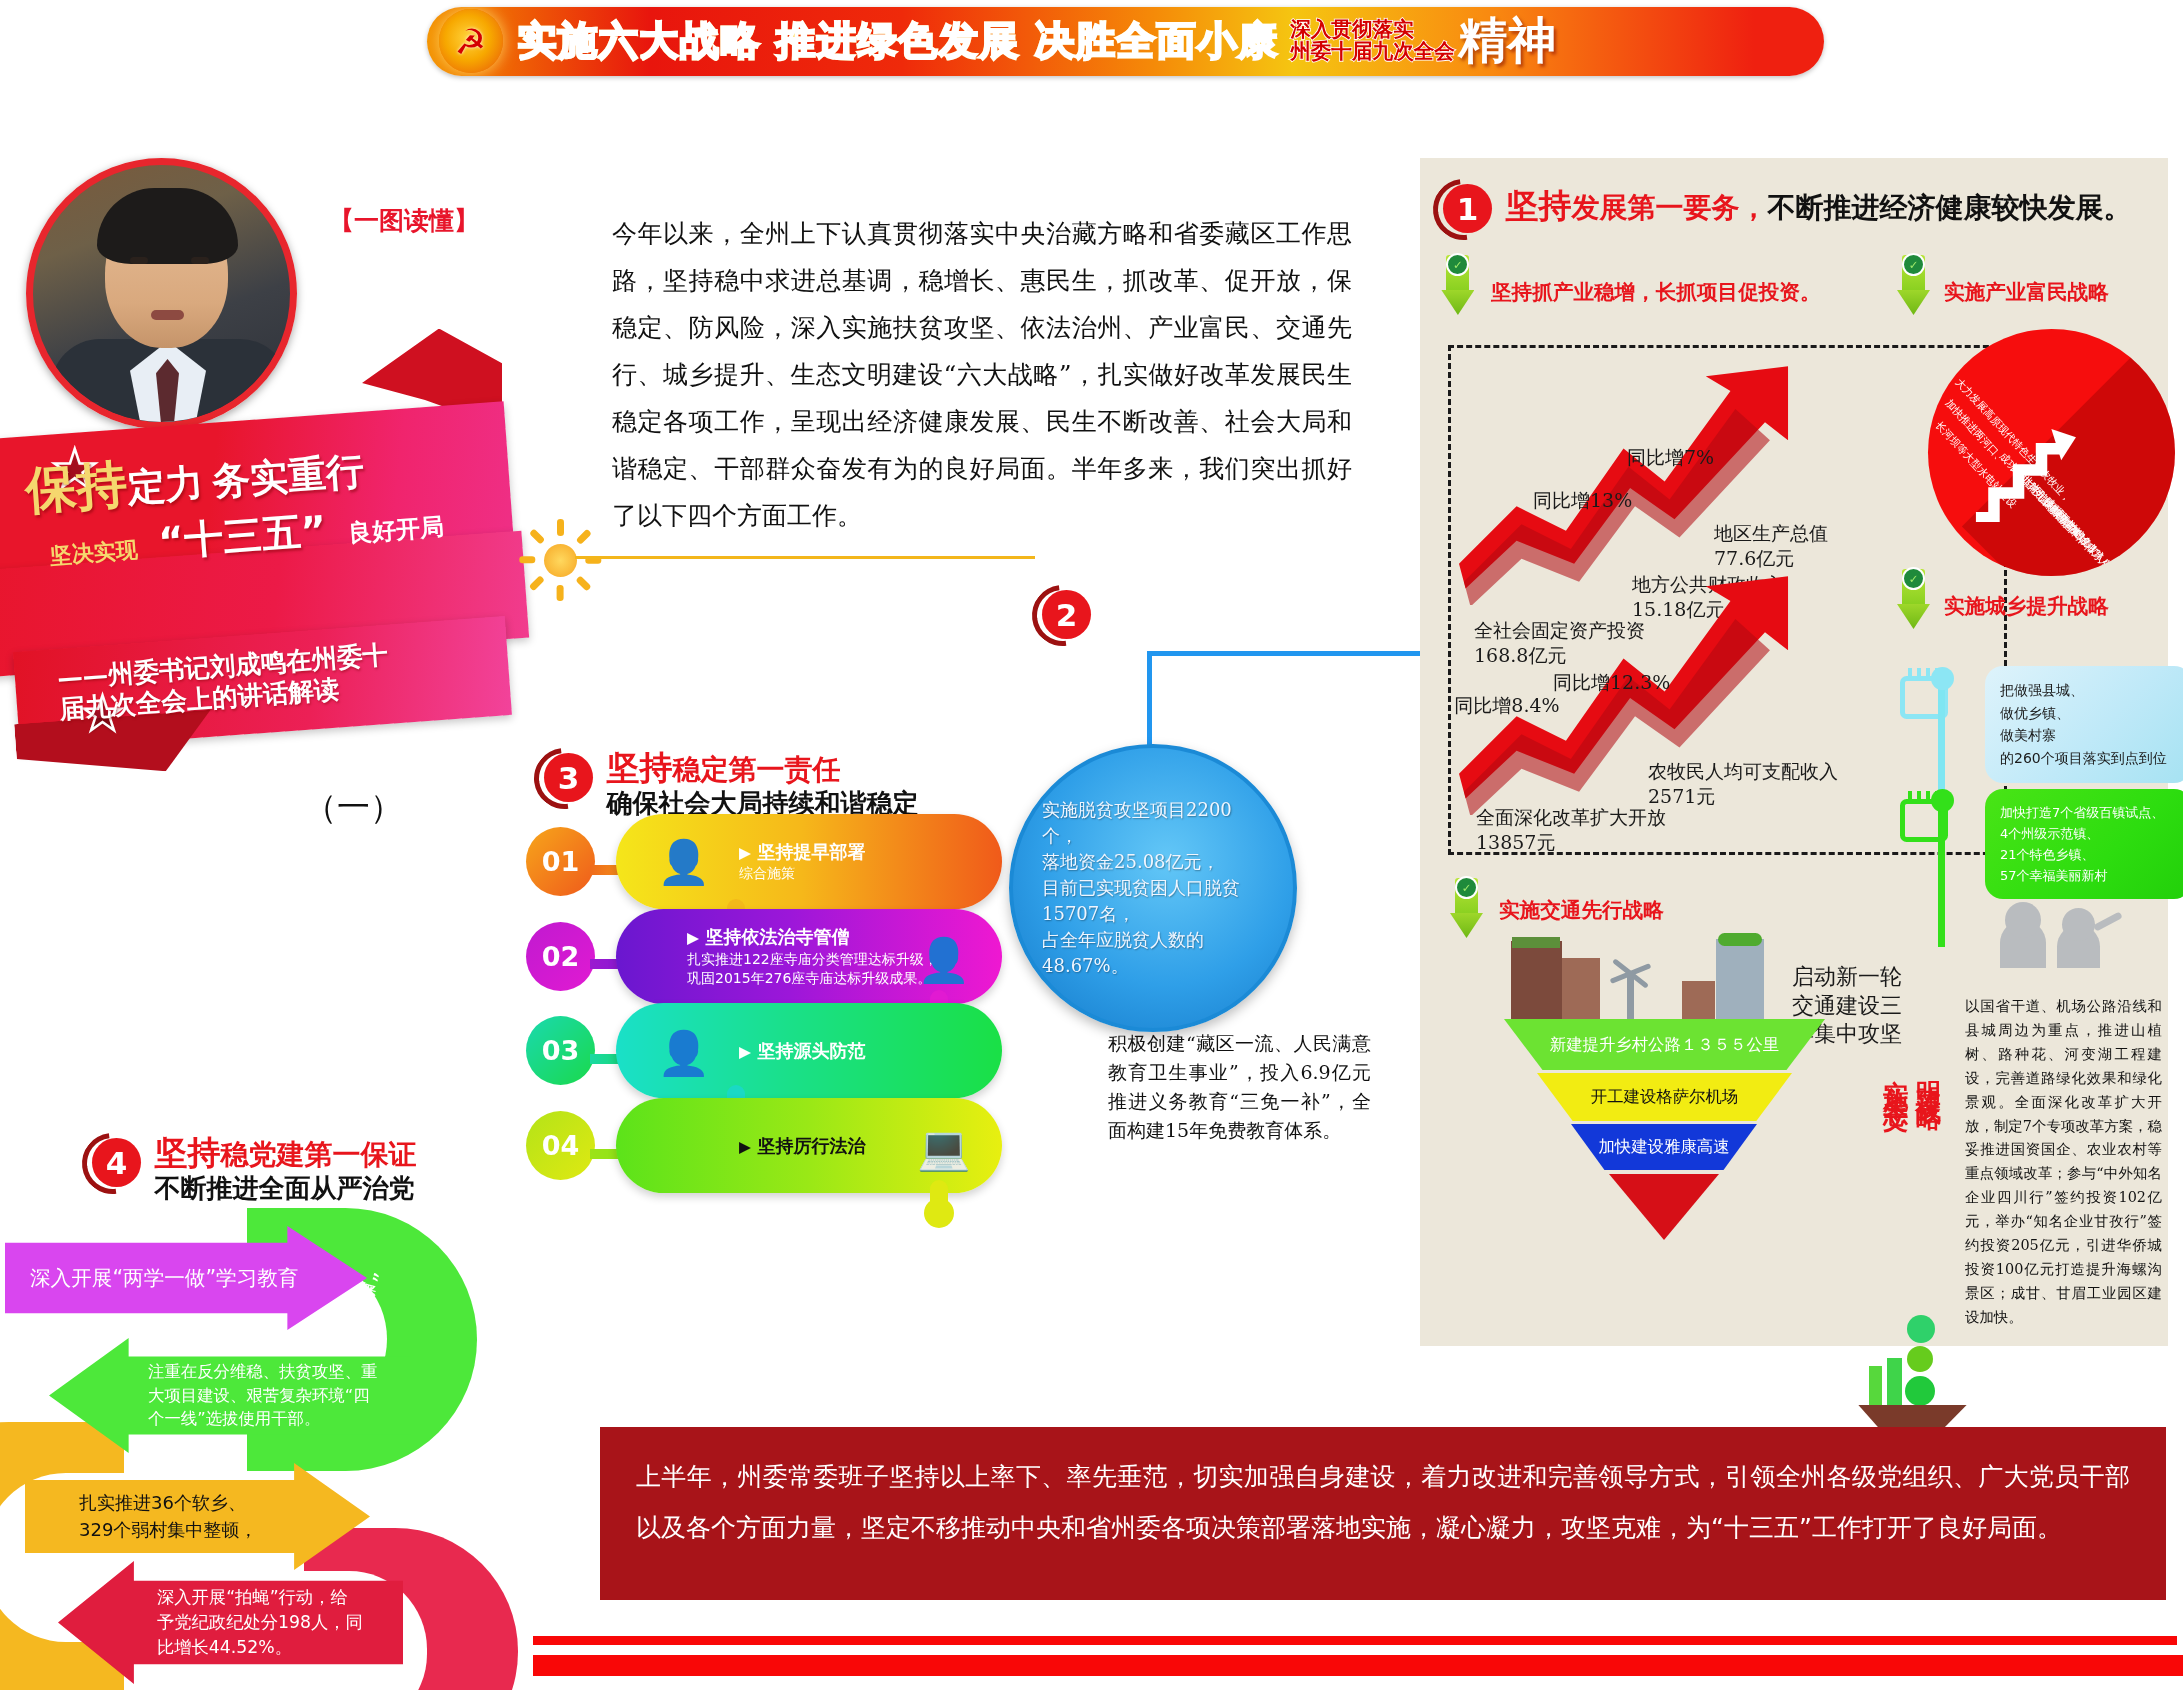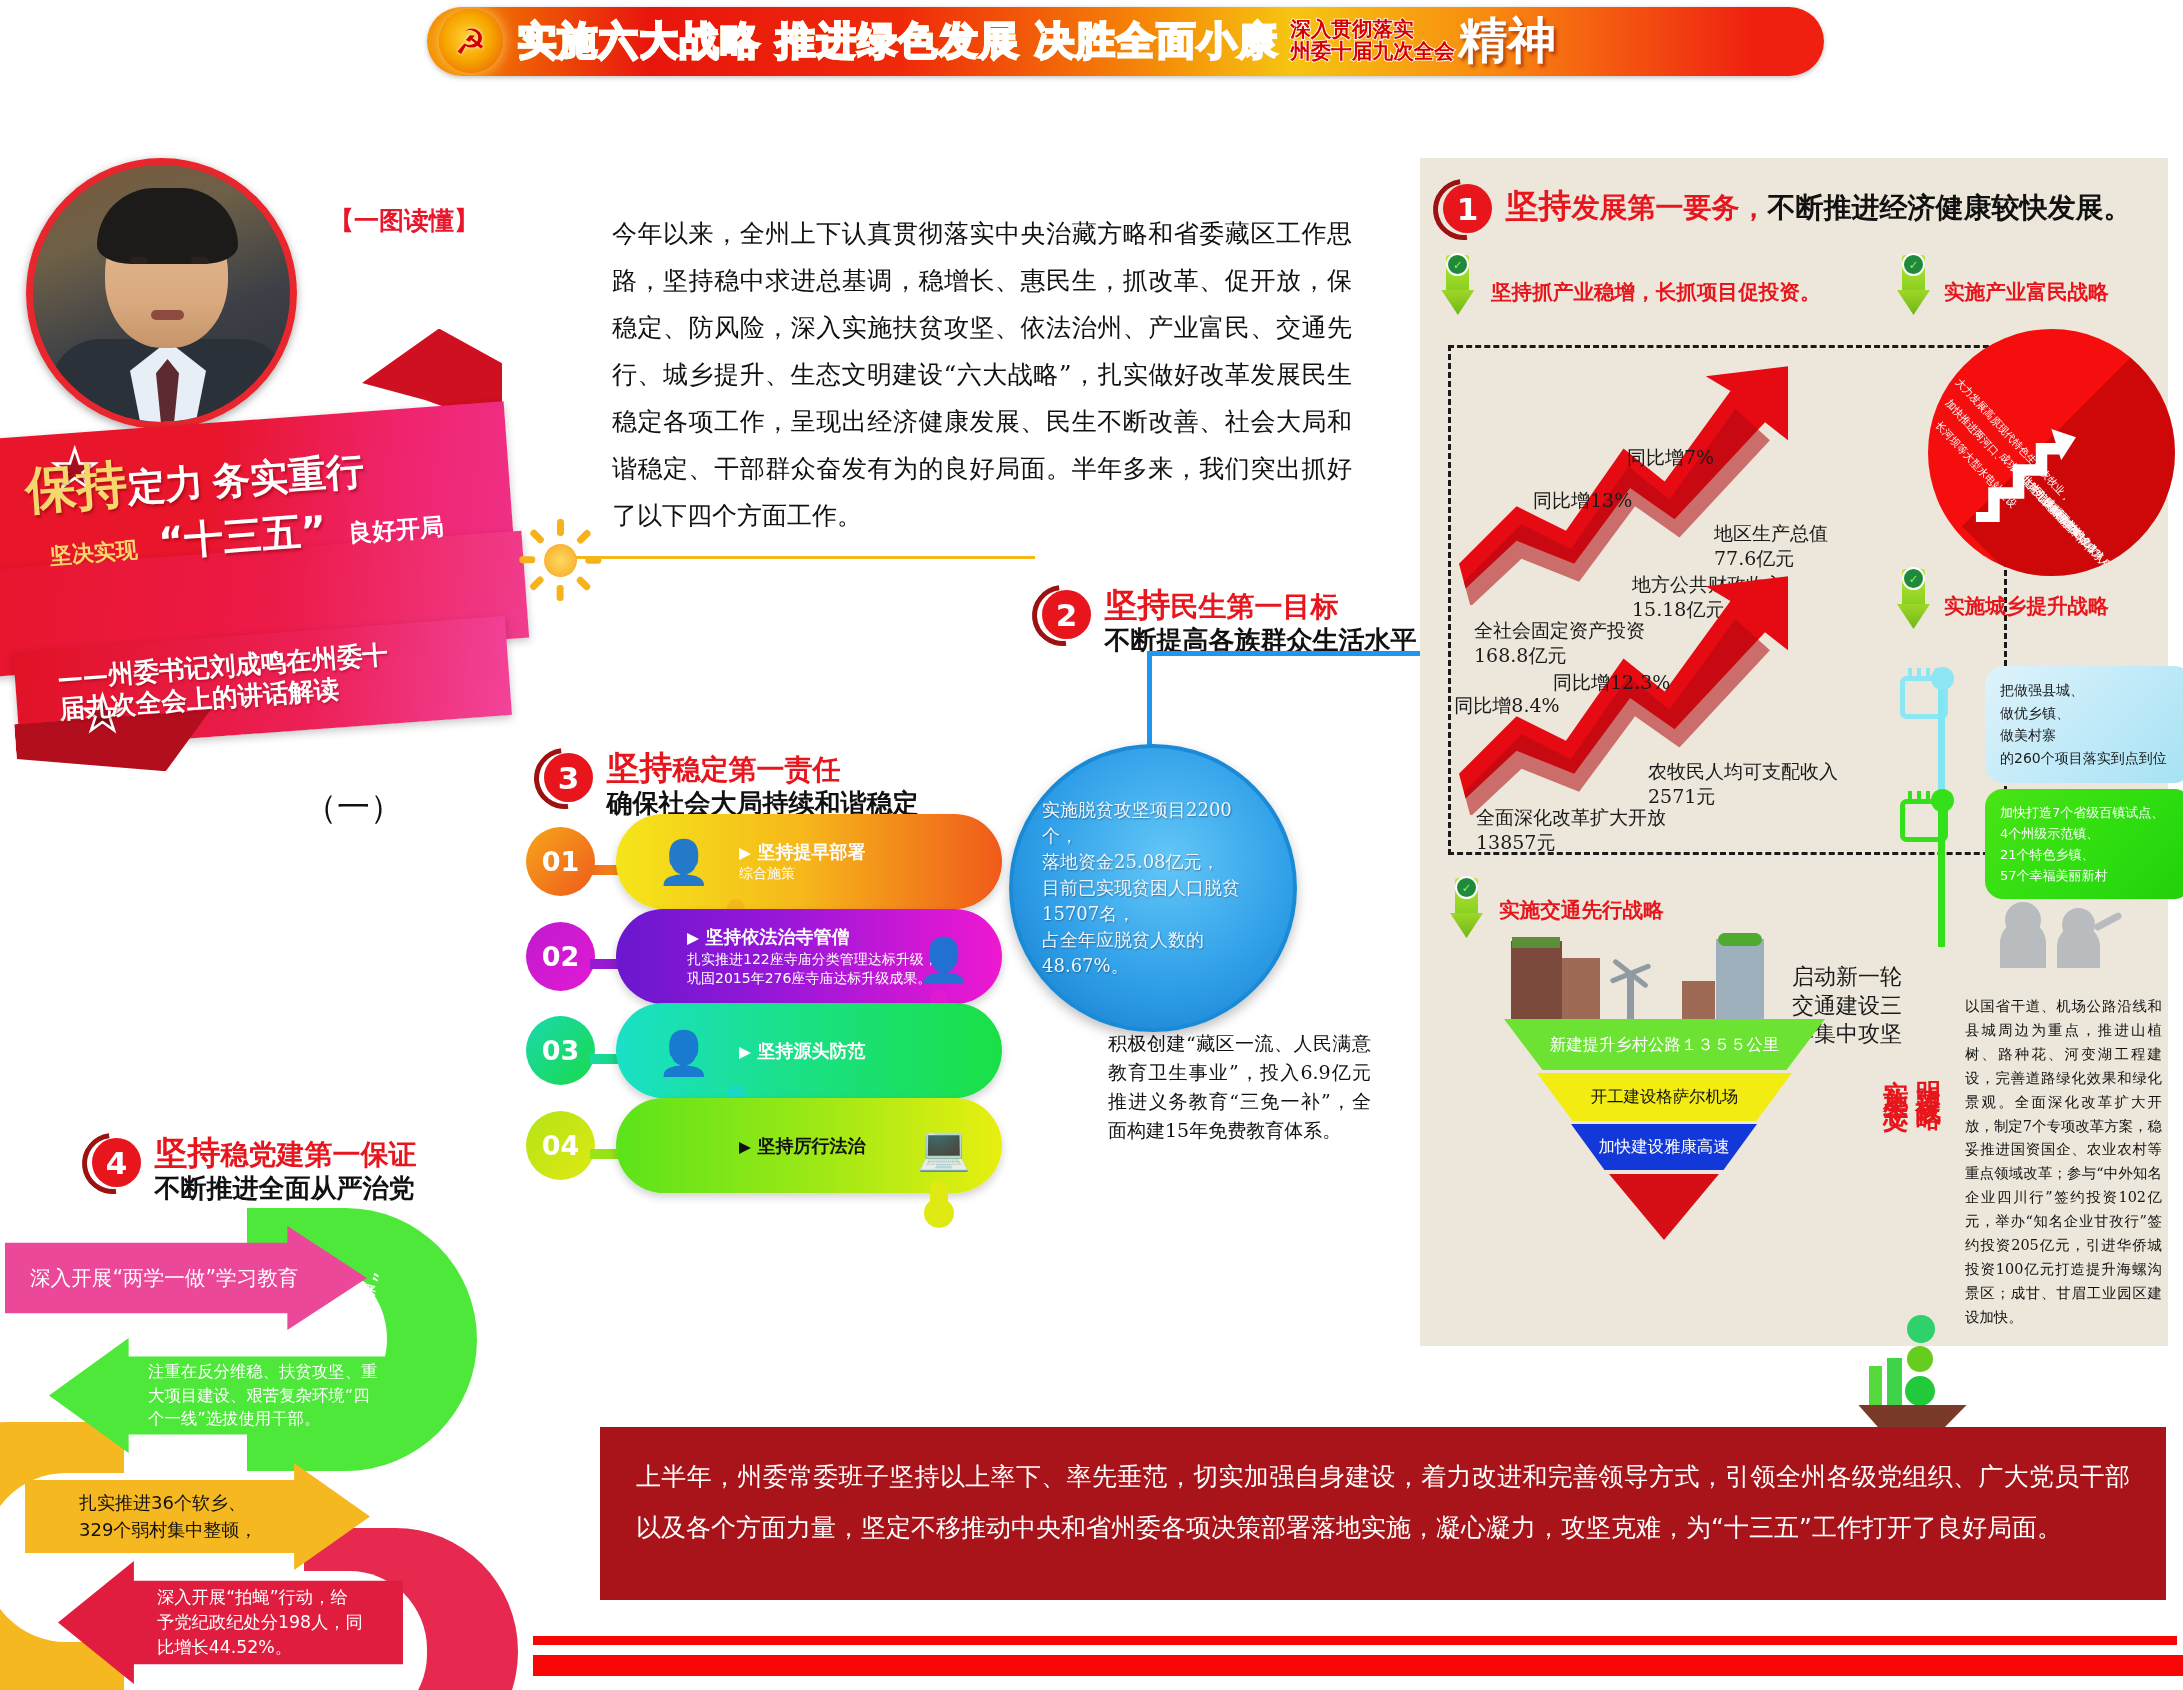--- a/index.html
+++ b/index.html
@@ -395,24 +395,20 @@
   </div>
   <div class="dot-link" style="left:404px; top:366px; height:36px; background:#dfe912;">
     <div class="ball" style="background:#dfe912;"></div>
     </div>
 </div>
 
 <div class="sec-head" style="left:1032px; top:585px;">
   <div class="sec-num">
     <div class="arc"></div>
       <div class="disc">2</div>
-  </div>
-  <div class="sec-txt">
-    <div class="l1"><span class="kc">坚持</span><span>民生第一目标</span></div>
-    <div class="l2">不断提高各族群众生活水平</div>
   </div>
 </div>
 <div id="s2-line2"></div>
 <div id="s2-line"></div>
 <div id="s2circle">
   <div class="inner" style="white-space:pre-line;">实施脱贫攻坚项目2200个，
 落地资金25.08亿元，
 目前已实现贫困人口脱贫15707名，
 占全年应脱贫人数的48.67%。</div>
 </div>
@@ -599,21 +595,21 @@
               font-size:21.4px;color:#fff;transform:rotate(14deg);letter-spacing:2.5px;">坚持“好干部”标准</div>
 
   <div class="ringpath" style="left:-123px; top:247px; width:247px; height:271px; background:#f5b820; border-radius:132px 0 0 132px;"></div>
   <div style="position:absolute;left:-16.4px;top:298px;width:140px;height:169px;background:#fff;border-radius:82px 0 0 82px;"></div>
   <div style="position:absolute;left:13px;top:306px;writing-mode:vertical-rl;font-family:'DejaVu Sans',sans-serif;
               font-size:20px;color:#fff;transform:rotate(-14deg);letter-spacing:2.5px;">早谋推进换届工作</div>
 
   <div class="ringpath" style="left:304px; top:353px; width:214px; height:247px; background:#e8294f; border-radius:0 123px 123px 0;"></div>
   <div style="position:absolute;left:304px;top:396px;width:123px;height:161px;background:#fff;border-radius:0 78px 78px 0;"></div>
 
-  <div class="arrowbox" style="left:5px; top:51px; width:362px; height:104px; background:#ec4899;
+  <div class="arrowbox" style="left:5px; top:51px; width:362px; height:104px; background:#d946ef;
               clip-path: polygon(0 16%, 78% 16%, 78% 0, 100% 50%, 78% 100%, 78% 84%, 0 84%);
               display:flex; align-items:center;">
     <span style="margin-left:25px; font-size:20.6px;">深入开展“两学一做”学习教育</span>
   </div>
 
   <div class="arrowbox" style="left:49px; top:163px; width:362px; height:115px; background:#4de83a;
               clip-path: polygon(0 50%, 22% 0, 22% 16%, 100% 16%, 100% 84%, 22% 84%, 22% 100%);
               display:flex; align-items:center;">
     <span style="margin-left:99px; font-size:16.4px; line-height:1.45; white-space:pre-line;">注重在反分维稳、扶贫攻坚、重
 大项目建设、艰苦复杂环境“四

